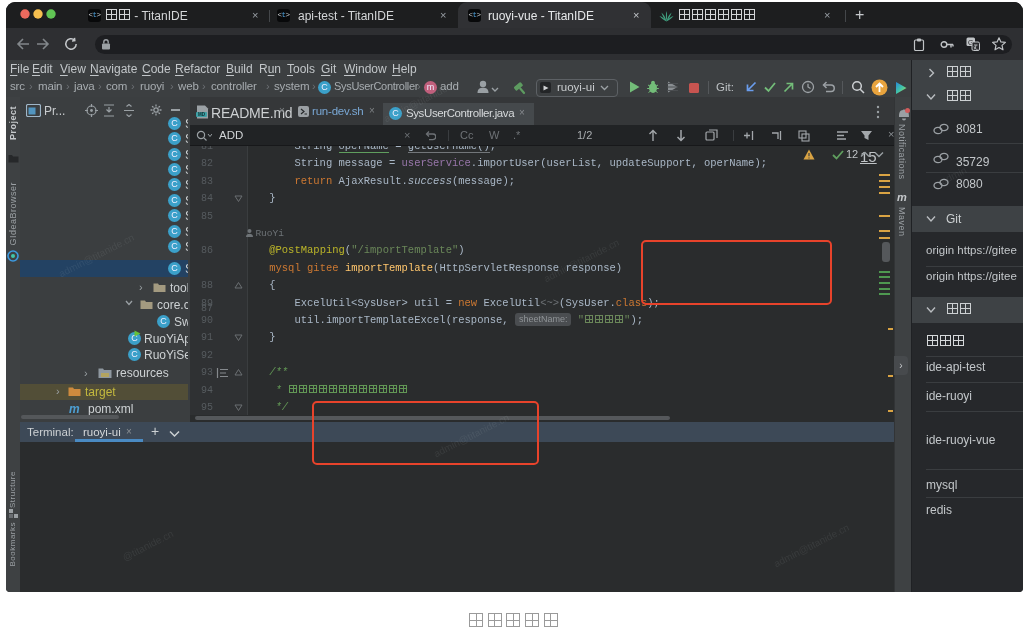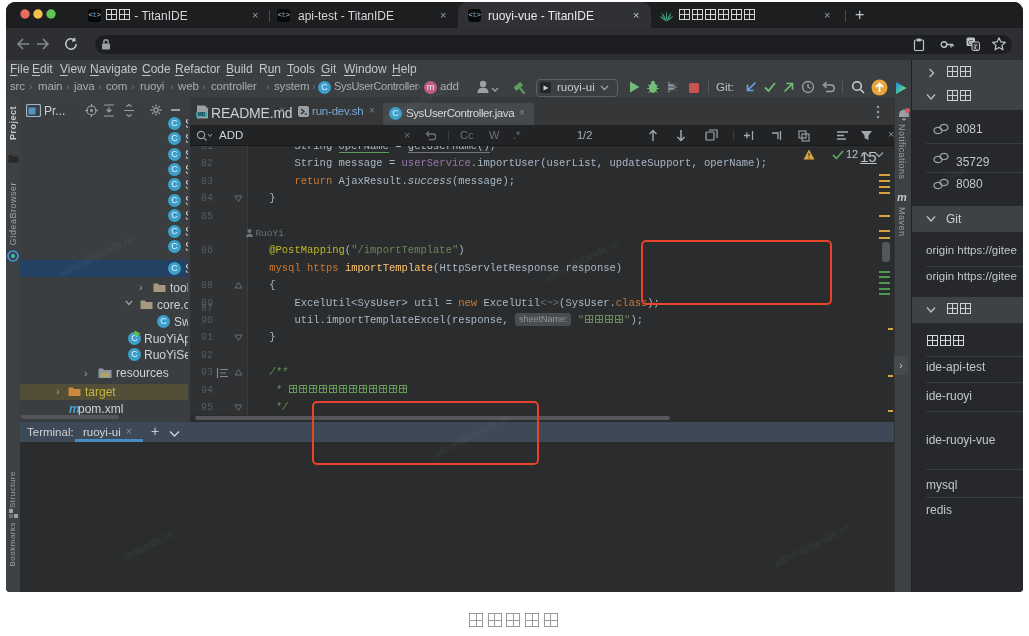--- a/index.html
+++ b/index.html
@@ -320,21 +320,21 @@
             <path d="M3 7 h8 M3 9 h8" stroke="#d8b021" stroke-width="1.2"></path>
           </svg>
 <div class="tli" style="left:116px;top:366px;">resources</div>
 <div class="a" style="left:20px;top:384px;width:168px;height:16px;background:#524e37;"></div>
 <div class="bsep" style="left:56px;top:385px;color:#9aa0a4;">›</div>
 <svg class="a" style="left:68px;top:386px;" width="13px" height="11">
             <path d="M0.5 1.5 h4.5 l1 1.5 h6.5 v7 h-12 Z" fill="#cd8a3e"></path>
           </svg>
 <div class="tli" style="left:85px;top:385px;color:#c3b83e;">target</div>
 <div class="a" style="left:69px;top:402px;font-size:12px;font-weight:bold;font-style:italic;color:#4d9fd3;">m</div>
-<div class="tli" style="left:78px;top:402px;">pom.xml</div>
+<div class="tli" style="left:88px;top:402px;">pom.xml</div>
 </div>
       </div>
       <div class="a" style="left:21px;top:415px;width:98px;height:4px;background:#54575a;border-radius:2px;"></div>
 
 <svg class="a" style="left:196px;top:105px;" width="13" height="14">
         <path d="M1 0.5 h8 l3 3 v10 h-11 Z" fill="#9aa0a4"></path>
         <rect x="0" y="7" width="11" height="5" rx="1" fill="#3e9fa5"></rect>
         <text x="5.5" y="11.2" font-size="4.5" fill="#0f2f31" text-anchor="middle" font-family="Liberation Sans" font-weight="bold">MD</text>
       </svg>
 <div class="a" style="left:211px;top:105px;font-size:14px;letter-spacing:-0.2px;color:#cdd0d2;">README.md</div>
@@ -454,21 +454,21 @@
 <div class="code-wrap a mono" style="left:0;top:0;">
 <div class="cl" style="top:138px;">        String <span style="border-bottom:1px solid #5f9e5e;">operName</span> = <span style="border-bottom:1px solid #72767a;">getUsername()</span>;</div>
 <div class="cl" style="top:155.4px;">        String message = <span class="fld">userService</span>.importUser(userList, updateSupport, operName);</div>
 <div class="cl" style="top:172.8px;">        <span class="kw">return</span> AjaxResult.<span style="font-style:italic;">success</span>(message);</div>
 <div class="cl" style="top:190.2px;">    }</div>
 <div class="cl" style="top:225px;color:#6e7377;font-size:9.5px;">  RuoYi</div><svg class="a" style="left:245px;top:228px;" width="9" height="10">
           <circle cx="4.5" cy="3" r="2" fill="#6e7377"></circle>
           <path d="M1 9 C1 6.5 2.5 5.7 4.5 5.7 C6.5 5.7 8 6.5 8 9 Z" fill="#6e7377"></path>
         </svg>
 <div class="cl" style="top:242.4px;">    <span class="ann">@PostMapping</span>(<span class="str">"/importTemplate"</span>)</div>
-<div class="cl" style="top:259.8px;">    <span class="kw">mysql</span> <span class="kw">https</span> <span class="mth">importTemplate</span>(HttpServletResponse response)</div>
+<div class="cl" style="top:259.8px;">    <span class="kw">mysql</span> <span class="kw">gitee</span> <span class="mth">importTemplate</span>(HttpServletResponse response)</div>
 <div class="cl" style="top:277.2px;">    {</div>
 <div class="cl" style="top:294.6px;">        ExcelUtil&lt;SysUser&gt; util = <span class="kw">new</span> ExcelUtil<span class="dim">&lt;~&gt;</span>(SysUser.<span class="kw">class</span>);</div>
 <div class="cl" style="top:312px;">        util.importTemplateExcel(response, <span class="chip">sheetName:</span> <span class="str">"<span class="zh z9"></span><span class="zh z9"></span><span class="zh z9"></span><span class="zh z9"></span>"</span>);</div>
 <div class="cl" style="top:329.4px;">    }</div>
 <div class="cl cmt" style="top:364.2px;">    /**</div>
 <div class="cl cmt" style="top:381.6px;">     * <span class="zh z9"></span><span class="zh z9"></span><span class="zh z9"></span><span class="zh z9"></span><span class="zh z9"></span><span class="zh z9"></span><span class="zh z9"></span><span class="zh z9"></span><span class="zh z9"></span><span class="zh z9"></span><span class="zh z9"></span><span class="zh z9"></span></div>
 <div class="cl cmt" style="top:399px;">     */</div>
 </div>
 
 <div class="a" style="left:879px;top:174px;width:11px;height:2px;background:#d9a343;"></div>

